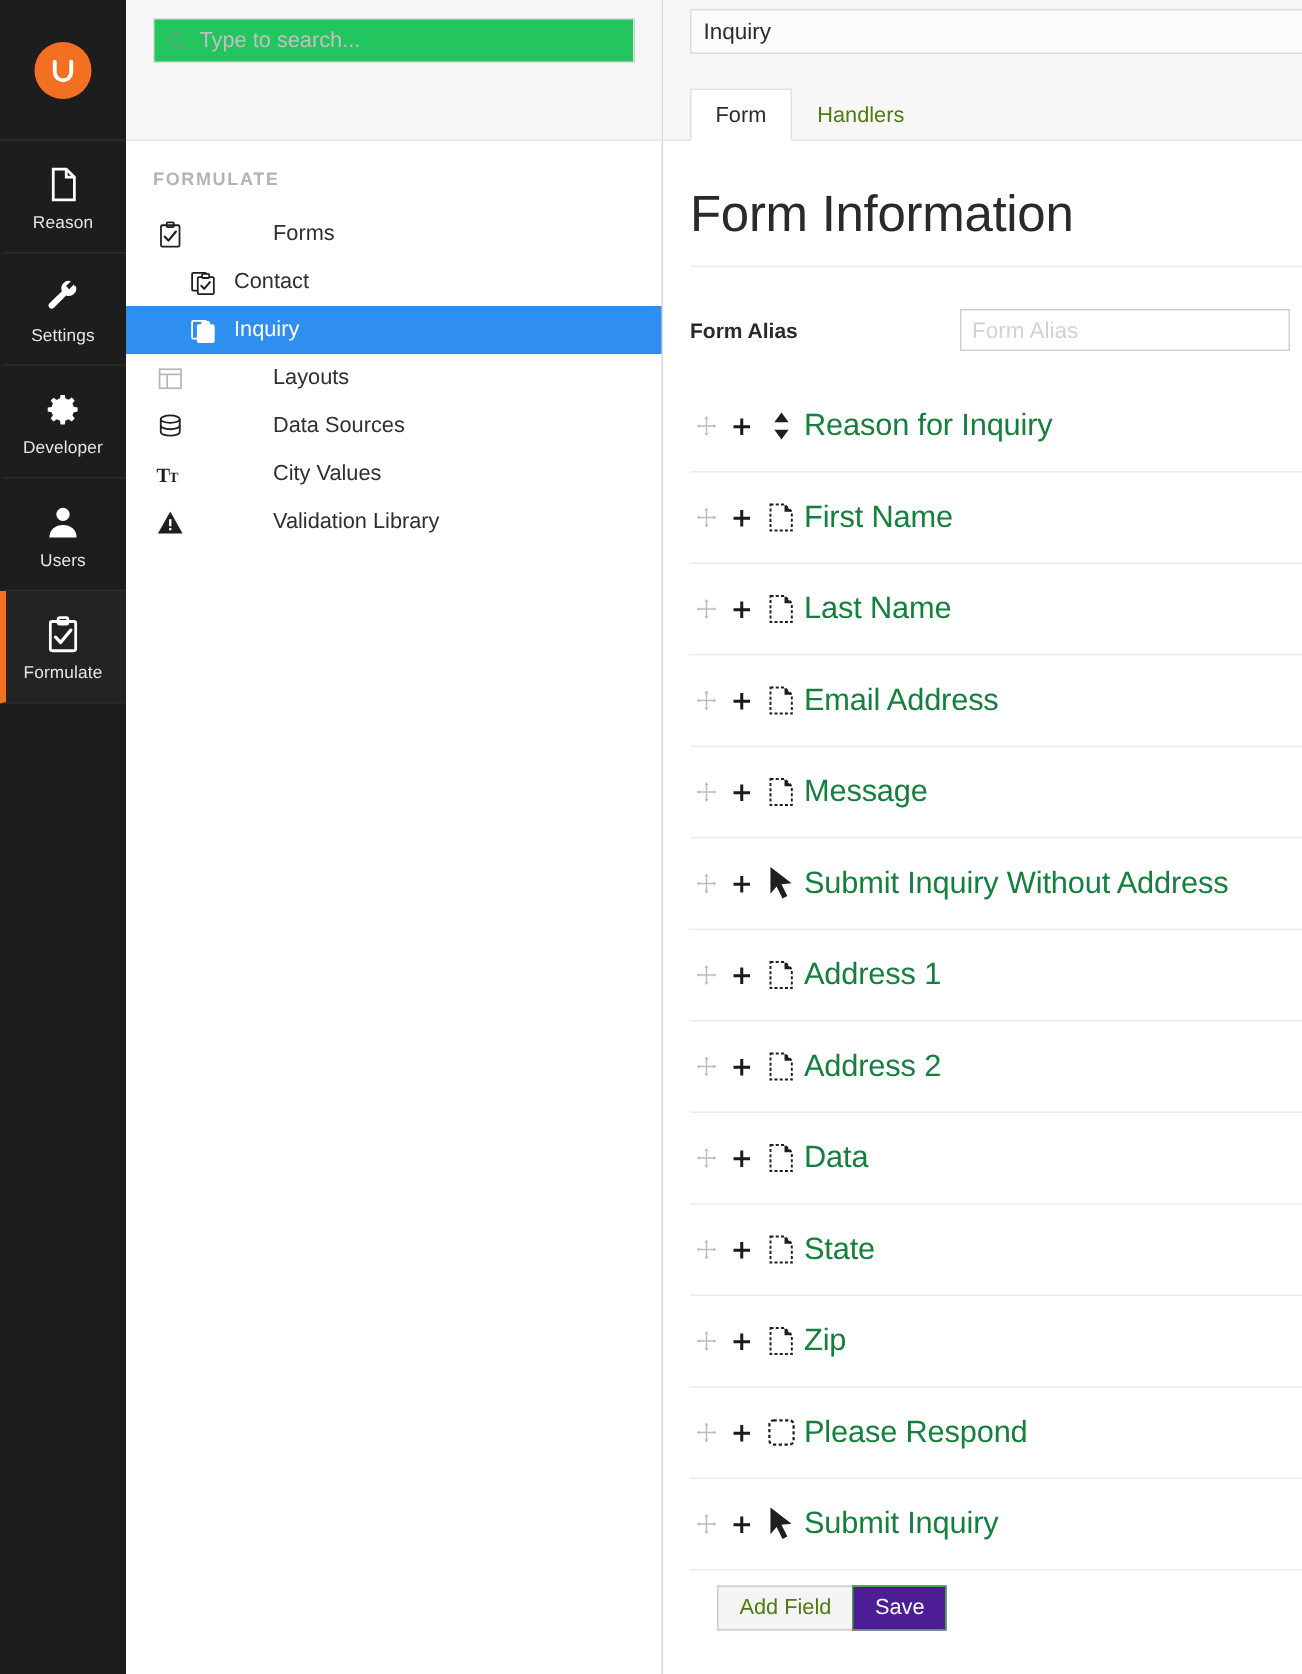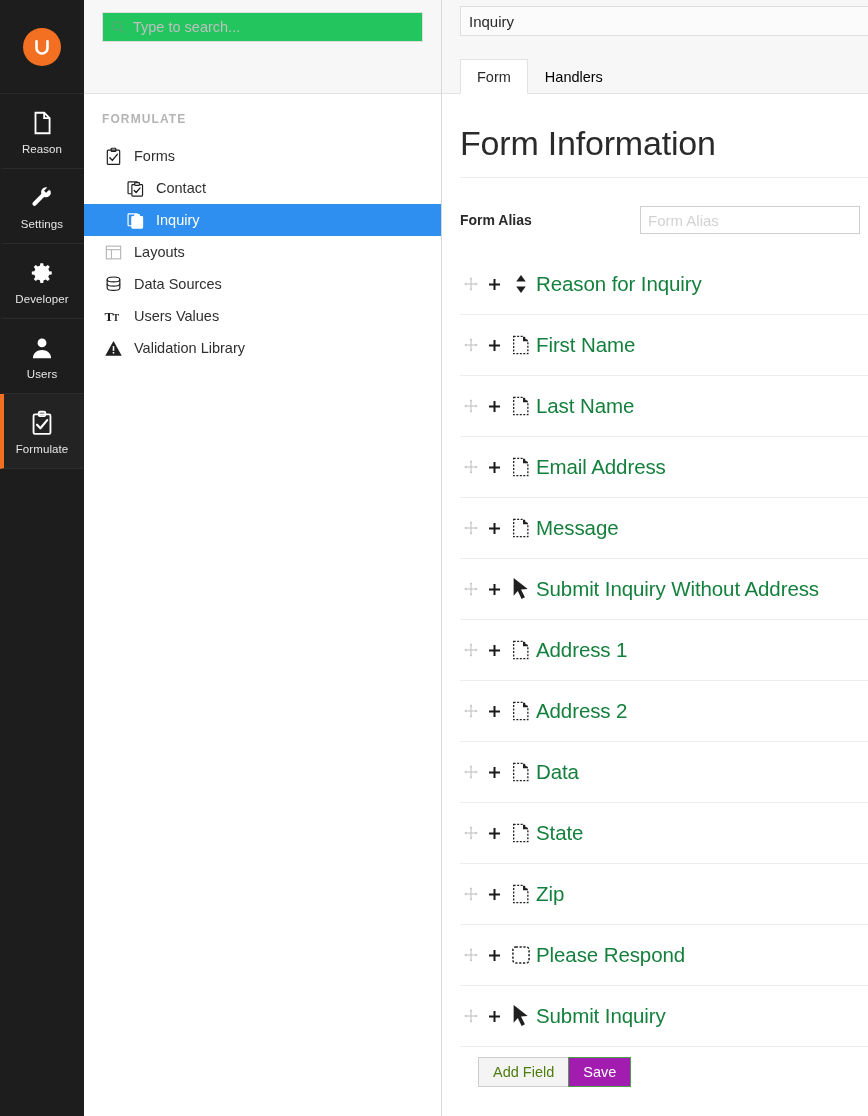--- a/index.html
+++ b/index.html
@@ -82,21 +82,21 @@
     color: #b4b4b4; padding: 18px 0 10px 18px;
     text-transform: uppercase;
   }
   .tree-list { padding-top: 4px; }
   .tree-node {
     height: 32px;
     display: flex; align-items: center;
     font-size: 14.5px; color: #2f2f2f;
     cursor: pointer;
   }
-  .tree-node.lvl1 { padding-left: 18px; }
+  .tree-node.lvl1 { padding-left: 18px; gap: 48px; }
   .tree-node.lvl2 { padding-left: 40px; }
   .tree-node .t-icon {
     width: 22px; height: 20px; display: flex; align-items: center; justify-content: center;
     margin-right: 10px; flex: 0 0 22px;
   }
   .tree-node.selected { background: #2f8ff0; color: #ffffff; }
   .tree-node.selected .t-icon svg { stroke: #ffffff; fill: none; }
   .tree-node .t-label { white-space: nowrap; }
 
   
@@ -124,21 +124,21 @@
     padding: 0 8px;
     outline: none;
   }
   .tabs {
     position: absolute; left: 18px; bottom: -1px;
     display: flex; align-items: flex-end;
   }
   .tab {
     padding: 8px 16px 7px 16px;
     font-size: 14.5px;
-    color: #000000;
+    color: #4d7c0f;
     border: 1px solid transparent;
     cursor: pointer;
     line-height: 1.25;
   }
   .tab.active {
     background: #ffffff;
     color: #2a2a2a;
     border-color: #e2e2e2;
     border-bottom-color: #ffffff;
   }
@@ -199,21 +199,21 @@
     height: 30px;
     display: flex; align-items: center; justify-content: center;
     padding: 0 14px;
     font-family: "Liberation Sans", sans-serif;
     font-size: 14.5px;
     cursor: pointer;
     border: 1px solid #cccccc;
     background: #f4f4f4; color: #4d7c0f;
   }
   .btn.primary {
-    background: #a21caf; border-color: #4e9e4e; color: #ffffff;
+    background: #4c1d95; border-color: #4e9e4e; color: #ffffff;
     margin-left: -1px;
   }
 </style>
 </head>
 <body>
 
 <div class="app">
 
   <div class="rail">
     <div class="rail-logo">
@@ -339,21 +339,21 @@
           </span>
           <span class="t-label">Data Sources</span>
         </div>
         <div class="tree-node lvl1">
           <span class="t-icon">
             <svg width="19" height="19" viewBox="0 0 24 24" aria-hidden="true">
               <text x="0.5" y="18" font-family="Liberation Serif, serif" font-size="17" font-weight="bold" fill="#1f1f1f">T</text>
               <text x="11" y="18" font-family="Liberation Serif, serif" font-size="12" font-weight="bold" fill="#1f1f1f">T</text>
             </svg>
           </span>
-          <span class="t-label">Users Values</span>
+          <span class="t-label">City Values</span>
         </div>
         <div class="tree-node lvl1">
           <span class="t-icon">
             <svg width="19" height="19" viewBox="0 0 24 24" aria-hidden="true">
               <path d="M12 2.6L22.4 21H1.6z" fill="#1f1f1f"></path>
               <rect x="11" y="9" width="2" height="6" fill="#ffffff"></rect>
               <rect x="11" y="16.4" width="2" height="2" fill="#ffffff"></rect>
             </svg>
           </span>
           <span class="t-label">Validation Library</span>

